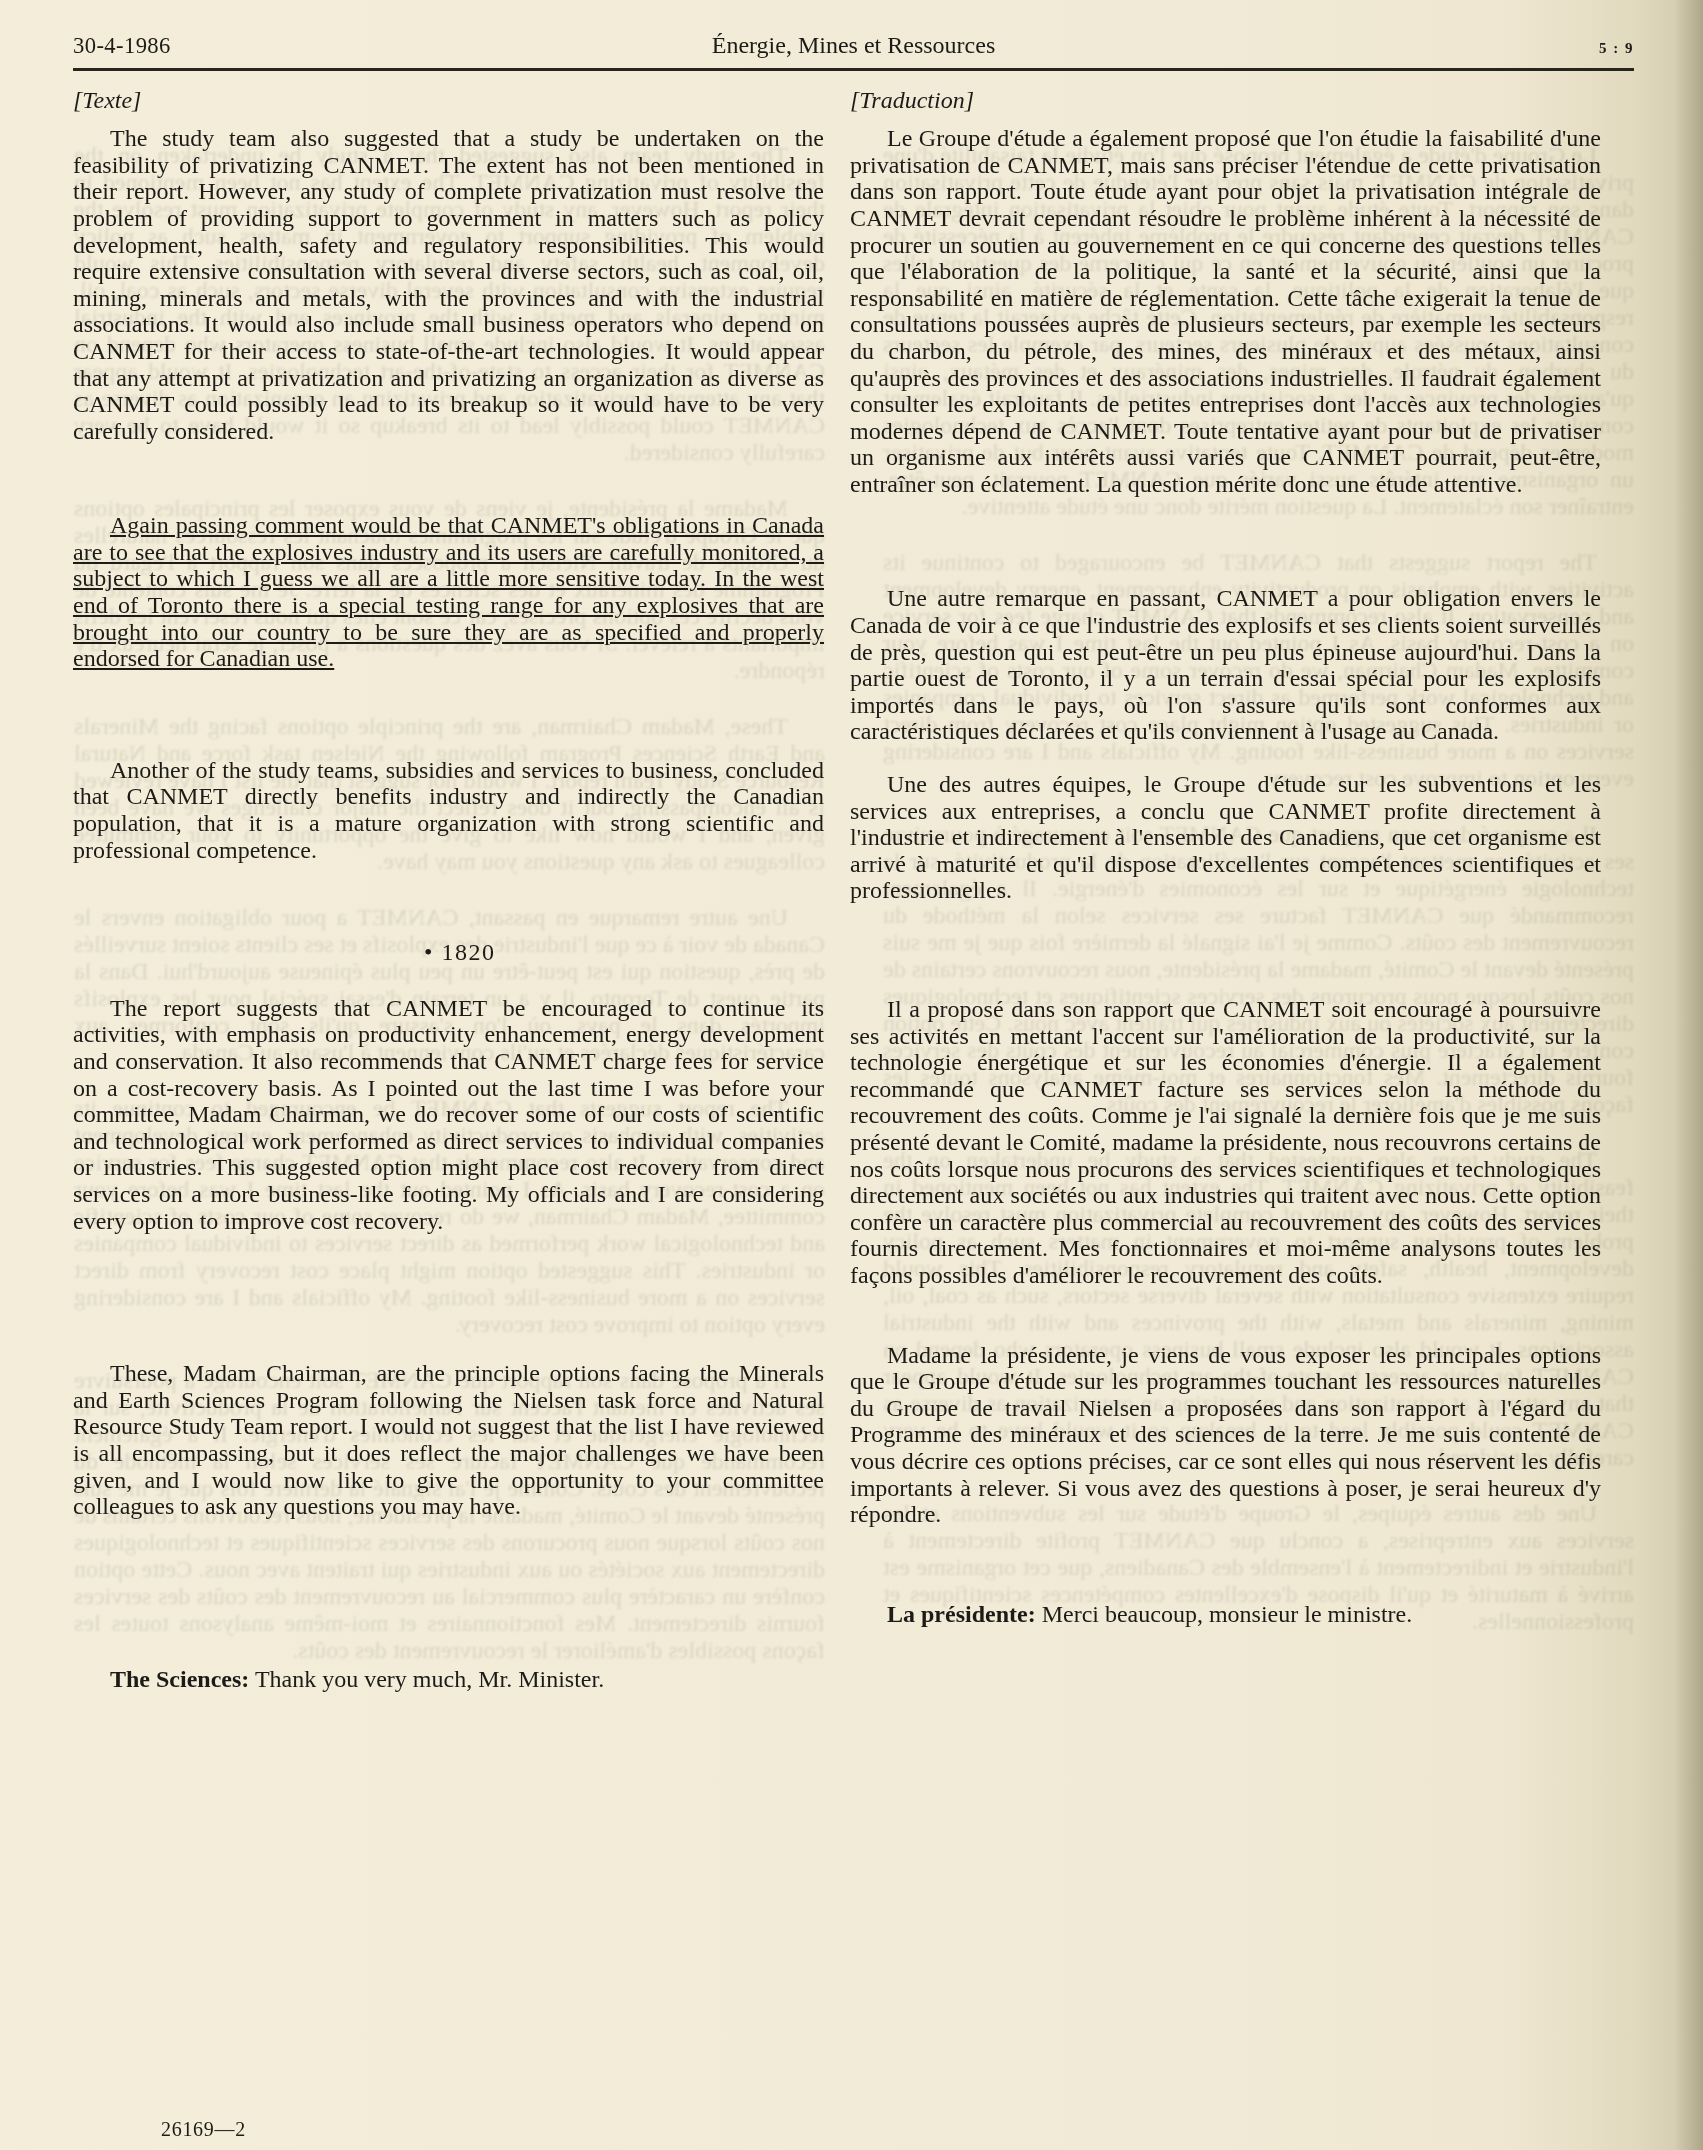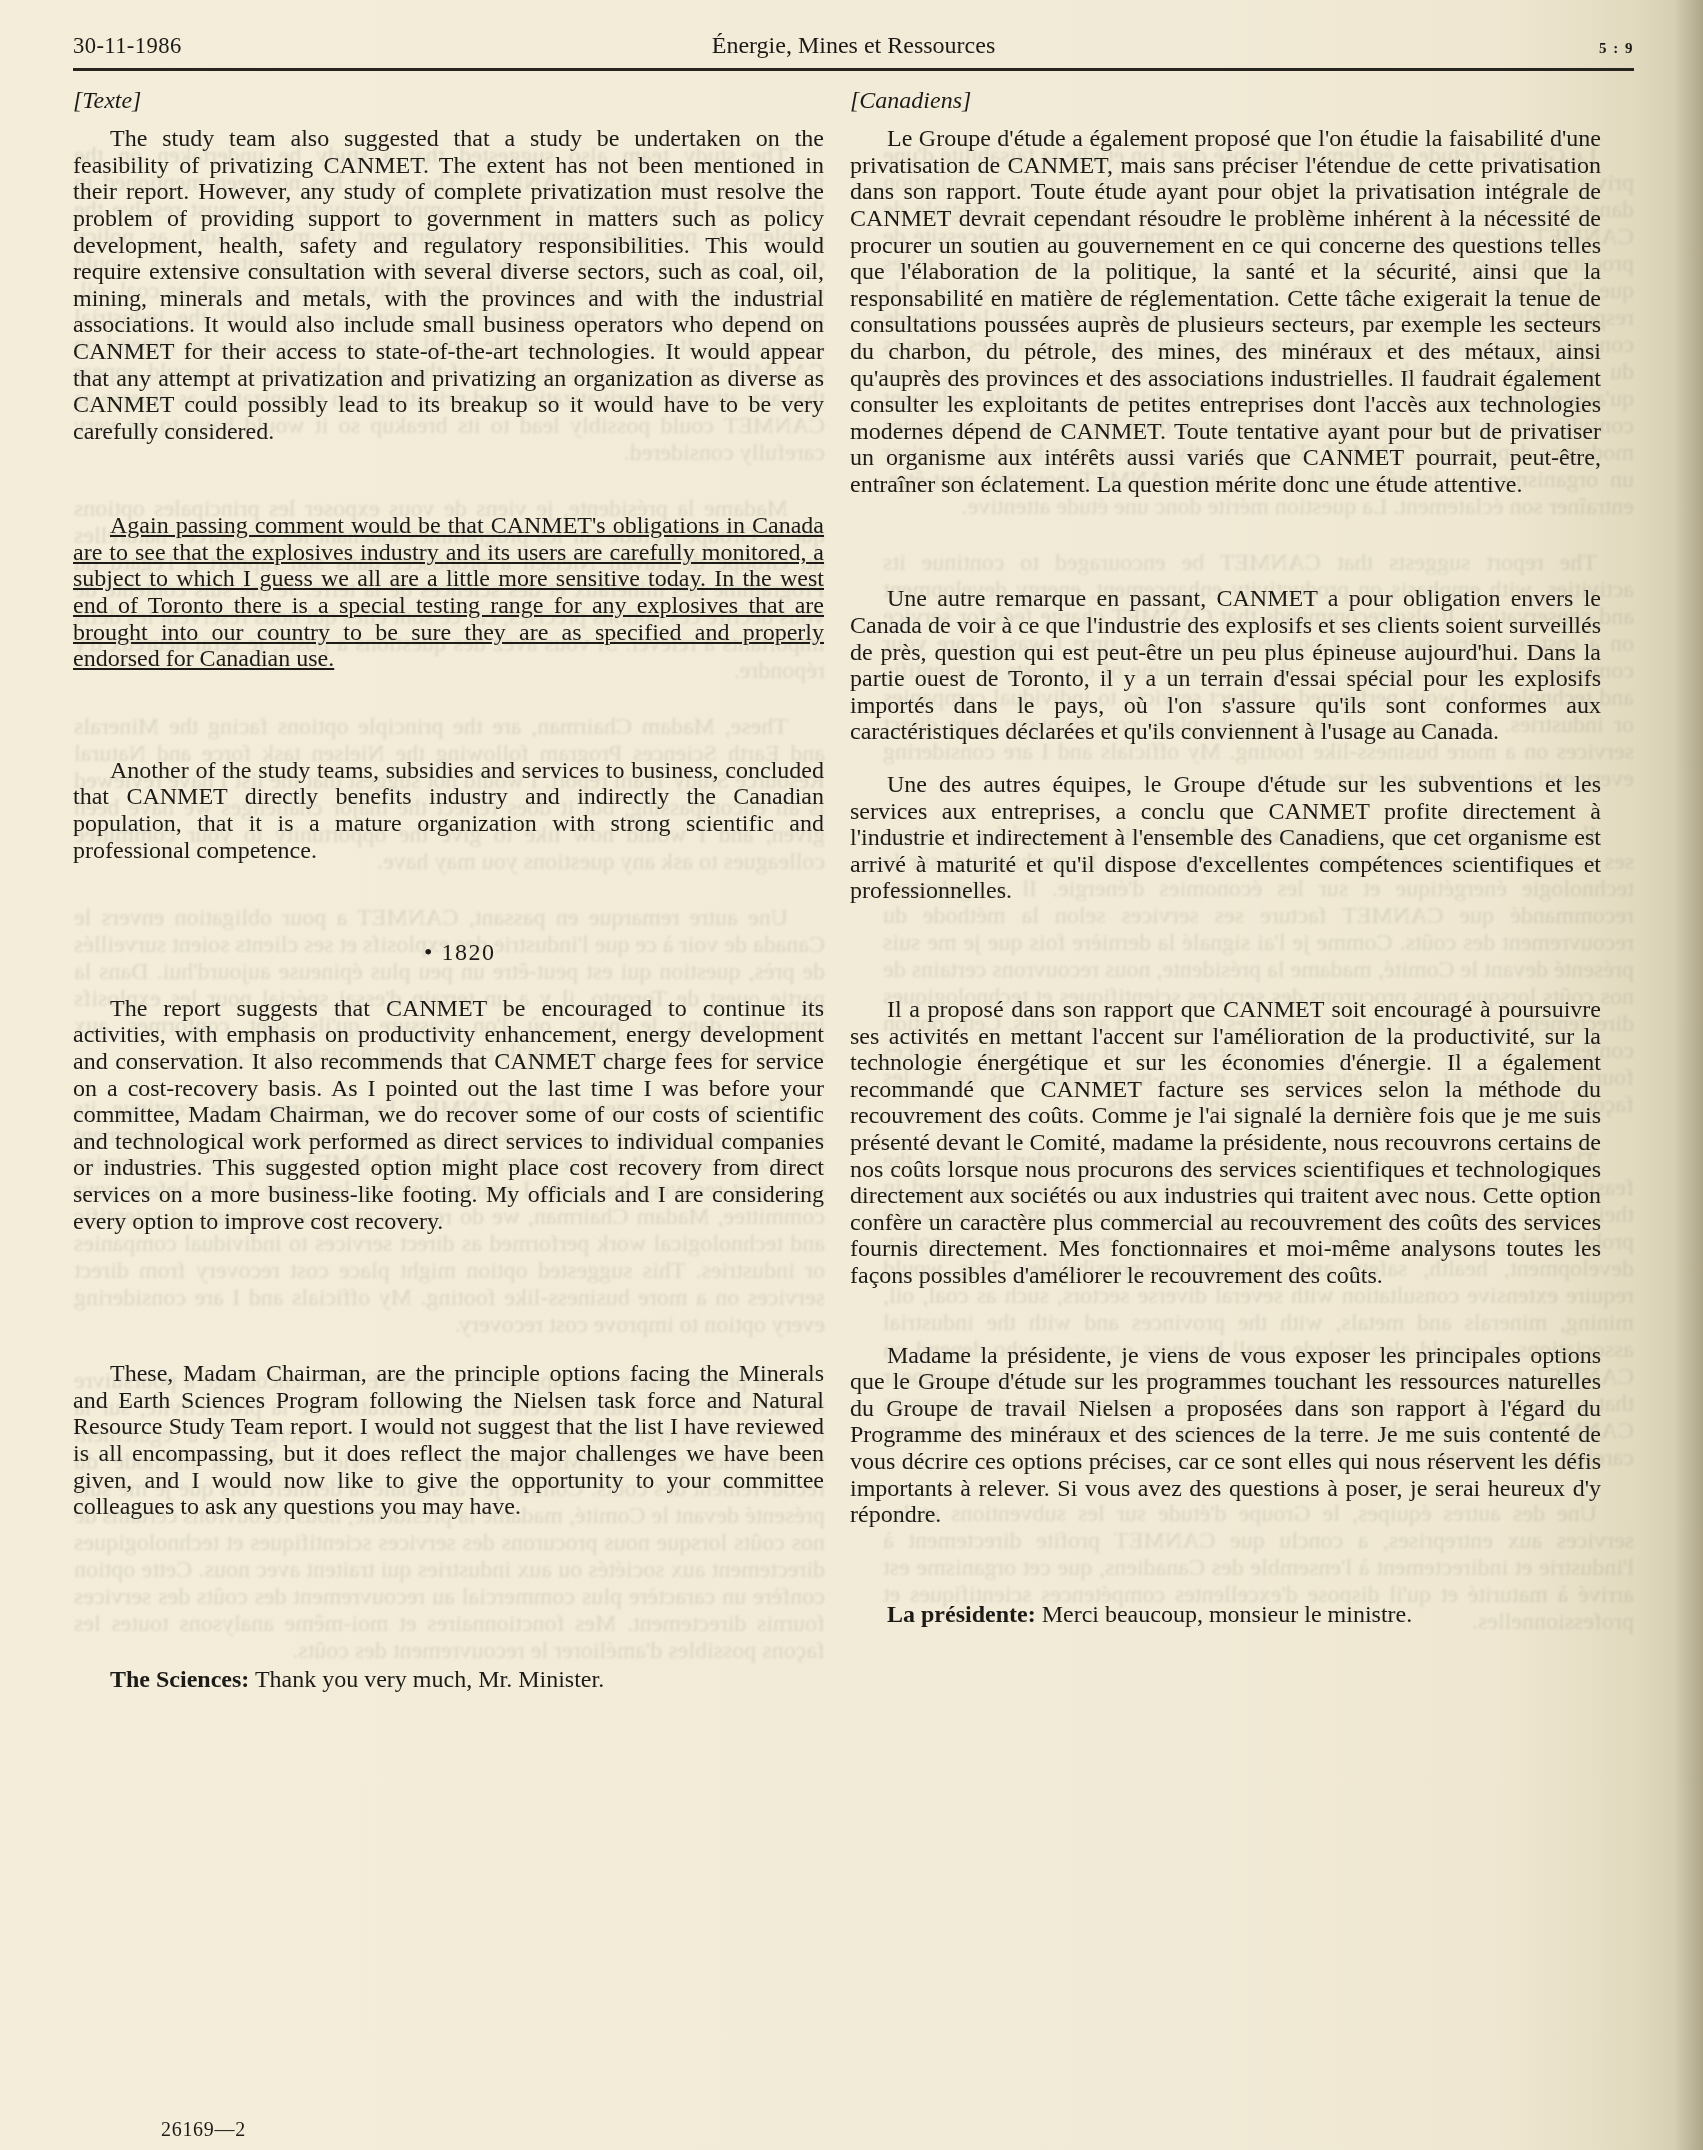--- a/index.html
+++ b/index.html
@@ -109,41 +109,41 @@
       <p>These, Madam Chairman, are the principle options facing the Minerals and Earth Sciences Program following the Nielsen task force and Natural Resource Study Team report. I would not suggest that the list I have reviewed is all encompassing, but it does reflect the major challenges we have been given, and I would now like to give the opportunity to your committee colleagues to ask any questions you may have.</p>
       <p>Une autre remarque en passant, CANMET a pour obligation envers le Canada de voir à ce que l'industrie des explosifs et ses clients soient surveillés de près, question qui est peut-être un peu plus épineuse aujourd'hui. Dans la partie ouest de Toronto, il y a un terrain d'essai spécial pour les explosifs importés dans le pays, où l'on s'assure qu'ils sont conformes aux caractéristiques déclarées et qu'ils conviennent à l'usage au Canada.</p>
       <p>The report suggests that CANMET be encouraged to continue its activities, with emphasis on productivity enhancement, energy development and conservation. It also recommends that CANMET charge fees for service on a cost-recovery basis. As I pointed out the last time I was before your committee, Madam Chairman, we do recover some of our costs of scientific and technological work performed as direct services to individual companies or industries. This suggested option might place cost recovery from direct services on a more business-like footing. My officials and I are considering every option to improve cost recovery.</p>
       <p>Il a proposé dans son rapport que CANMET soit encouragé à poursuivre ses activités en mettant l'accent sur l'amélioration de la productivité, sur la technologie énergétique et sur les économies d'énergie. Il a également recommandé que CANMET facture ses services selon la méthode du recouvrement des coûts. Comme je l'ai signalé la dernière fois que je me suis présenté devant le Comité, madame la présidente, nous recouvrons certains de nos coûts lorsque nous procurons des services scientifiques et technologiques directement aux sociétés ou aux industries qui traitent avec nous. Cette option confère un caractère plus commercial au recouvrement des coûts des services fournis directement. Mes fonctionnaires et moi-même analysons toutes les façons possibles d'améliorer le recouvrement des coûts.</p>
     </div>
   </div>
 
   <div class="content">
 
     <div class="header">
-      <div class="header-date">30-11-1986</div>
+      <div class="header-date">30-4-1986</div>
       <div class="header-title">Énergie, Mines et Ressources</div>
       <div class="header-pageno">5 : 9</div>
     </div>
     <div class="header-rule"></div>
 
     <div class="columns">
 
       <div class="col" lang="en">
         <div class="section-label">[Texte]</div>
         <p class="para l-p1">The study team also suggested that a study be undertaken on the feasibility of privatizing CANMET. The extent has not been mentioned in their report. However, any study of complete privatization must resolve the problem of providing support to government in matters such as policy development, health, safety and regulatory responsibilities. This would require extensive consultation with several diverse sectors, such as coal, oil, mining, minerals and metals, with the provinces and with the industrial associations. It would also include small business operators who depend on CANMET for their access to state-of-the-art technologies. It would appear that any attempt at privatization and privatizing an organization as diverse as CANMET could possibly lead to its breakup so it would have to be very carefully considered.</p>
         <p class="para l-p2">Again passing comment would be that CANMET's obligations in Canada are to see that the explosives industry and its users are carefully monitored, a subject to which I guess we all are a little more sensitive today. In the west end of Toronto there is a special testing range for any explosives that are brought into our country to be sure they are as specified and properly endorsed for Canadian use.</p>
         <p class="para l-p3">Another of the study teams, subsidies and services to business, concluded that CANMET directly benefits industry and indirectly the Canadian population, that it is a mature organization with strong scientific and professional competence.</p>
         <div class="l-marker">• 1820</div>
         <p class="para l-p4">The report suggests that CANMET be encouraged to continue its activities, with emphasis on productivity enhancement, energy development and conservation. It also recommends that CANMET charge fees for service on a cost-recovery basis. As I pointed out the last time I was before your committee, Madam Chairman, we do recover some of our costs of scientific and technological work performed as direct services to individual companies or industries. This suggested option might place cost recovery from direct services on a more business-like footing. My officials and I are considering every option to improve cost recovery.</p>
         <p class="para l-p5">These, Madam Chairman, are the principle options facing the Minerals and Earth Sciences Program following the Nielsen task force and Natural Resource Study Team report. I would not suggest that the list I have reviewed is all encompassing, but it does reflect the major challenges we have been given, and I would now like to give the opportunity to your committee colleagues to ask any questions you may have.</p>
         <p class="para l-sp"><span class="speaker-name">The Sciences:</span> <span>Thank you very much, Mr. Minister.</span></p>
       </div>
 
       <div class="col" lang="fr">
-        <div class="section-label">[Canadiens]</div>
+        <div class="section-label">[Traduction]</div>
         <p class="para r-p1">Le Groupe d'étude a également proposé que l'on étudie la faisabilité d'une privatisation de CANMET, mais sans préciser l'étendue de cette privatisation dans son rapport. Toute étude ayant pour objet la privatisation intégrale de CANMET devrait cependant résoudre le problème inhérent à la nécessité de procurer un soutien au gouvernement en ce qui concerne des questions telles que l'élaboration de la politique, la santé et la sécurité, ainsi que la responsabilité en matière de réglementation. Cette tâche exigerait la tenue de consultations poussées auprès de plusieurs secteurs, par exemple les secteurs du charbon, du pétrole, des mines, des minéraux et des métaux, ainsi qu'auprès des provinces et des associations industrielles. Il faudrait également consulter les exploitants de petites entreprises dont l'accès aux technologies modernes dépend de CANMET. Toute tentative ayant pour but de privatiser un organisme aux intérêts aussi variés que CANMET pourrait, peut-être, entraîner son éclatement. La question mérite donc une étude attentive.</p>
         <p class="para r-p2">Une autre remarque en passant, CANMET a pour obligation envers le Canada de voir à ce que l'industrie des explosifs et ses clients soient surveillés de près, question qui est peut-être un peu plus épineuse aujourd'hui. Dans la partie ouest de Toronto, il y a un terrain d'essai spécial pour les explosifs importés dans le pays, où l'on s'assure qu'ils sont conformes aux caractéristiques déclarées et qu'ils conviennent à l'usage au Canada.</p>
         <p class="para r-p3">Une des autres équipes, le Groupe d'étude sur les subventions et les services aux entreprises, a conclu que CANMET profite directement à l'industrie et indirectement à l'ensemble des Canadiens, que cet organisme est arrivé à maturité et qu'il dispose d'excellentes compétences scientifiques et professionnelles.</p>
         <p class="para r-p4">Il a proposé dans son rapport que CANMET soit encouragé à poursuivre ses activités en mettant l'accent sur l'amélioration de la productivité, sur la technologie énergétique et sur les économies d'énergie. Il a également recommandé que CANMET facture ses services selon la méthode du recouvrement des coûts. Comme je l'ai signalé la dernière fois que je me suis présenté devant le Comité, madame la présidente, nous recouvrons certains de nos coûts lorsque nous procurons des services scientifiques et technologiques directement aux sociétés ou aux industries qui traitent avec nous. Cette option confère un caractère plus commercial au recouvrement des coûts des services fournis directement. Mes fonctionnaires et moi-même analysons toutes les façons possibles d'améliorer le recouvrement des coûts.</p>
         <p class="para r-p5">Madame la présidente, je viens de vous exposer les principales options que le Groupe d'étude sur les programmes touchant les ressources naturelles du Groupe de travail Nielsen a proposées dans son rapport à l'égard du Programme des minéraux et des sciences de la terre. Je me suis contenté de vous décrire ces options précises, car ce sont elles qui nous réservent les défis importants à relever. Si vous avez des questions à poser, je serai heureux d'y répondre.</p>
         <p class="para r-sp"><span class="speaker-name">La présidente:</span> <span>Merci beaucoup, monsieur le ministre.</span></p>
       </div>
 
     </div>
 

